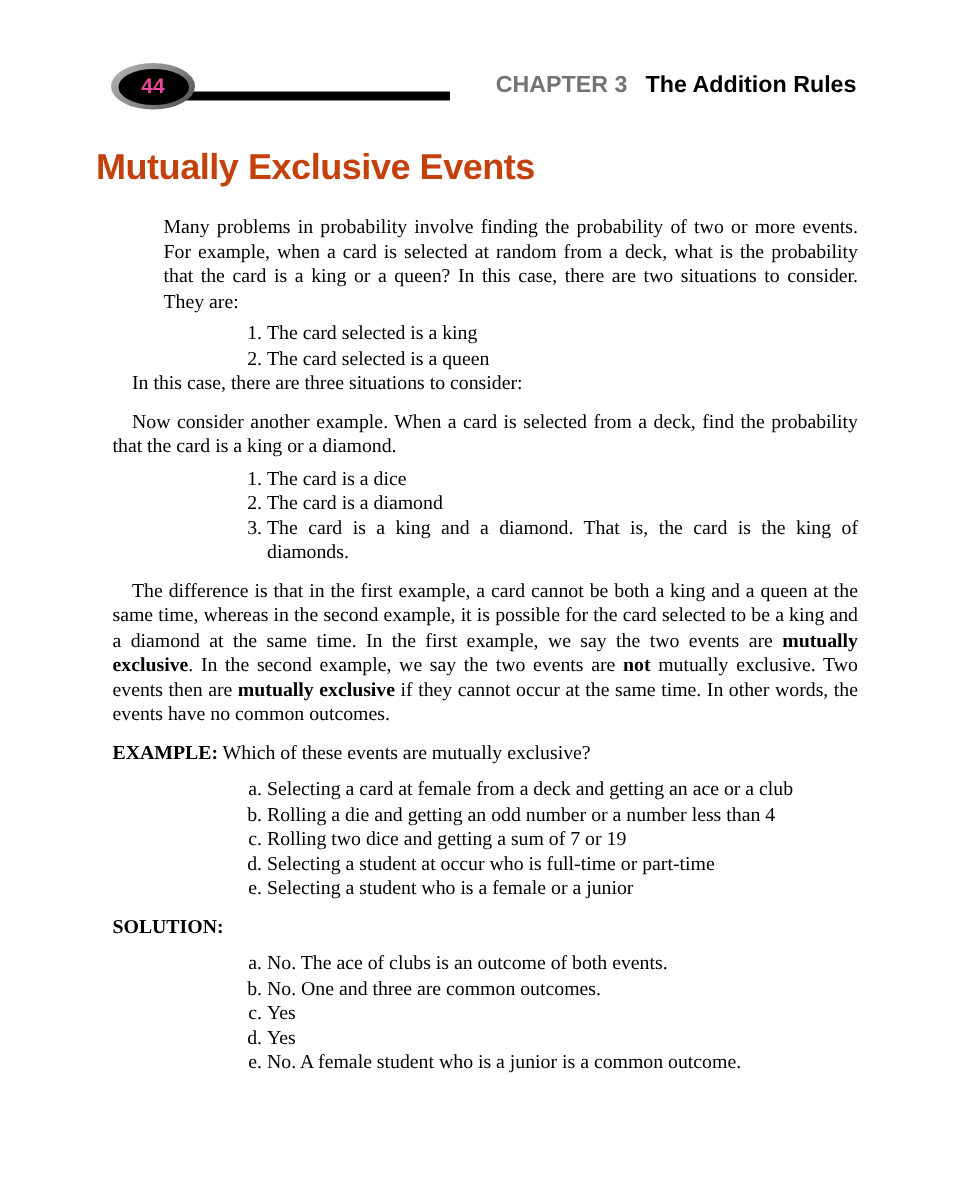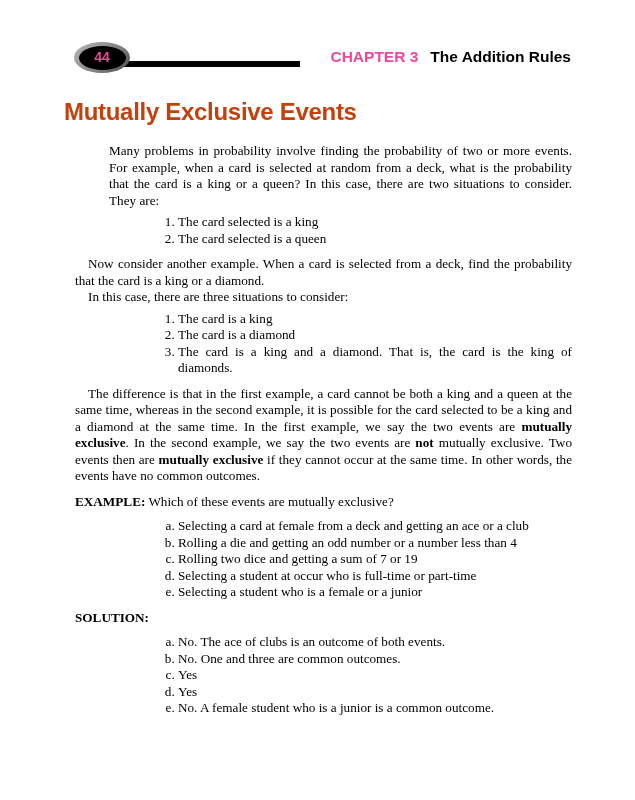--- a/index.html
+++ b/index.html
@@ -57,21 +57,21 @@
   }
   .chapter-info {
     position: absolute;
     right: 64px;
     top: 48px;
     font-family: "Liberation Sans", sans-serif;
     font-weight: bold;
     font-size: 15.5px;
     white-space: nowrap;
   }
-  .chapter-label { color: #ec4899; margin-right: 12px; }
+  .chapter-label { color: #737373; margin-right: 12px; }
   .chapter-title { color: #000; }
 
   
   .title {
     margin: 18px 0 0 64px;
     font-family: "Liberation Sans", sans-serif;
     font-weight: bold;
     font-size: 24px;
     letter-spacing: -0.3px;
     color: #c2410c;
@@ -127,26 +127,26 @@
 
   <div class="content">
 
     <p class="intro">Many problems in probability involve finding the probability of two or more events. For example, when a card is selected at random from a deck, what is the probability that the card is a king or a queen? In this case, there are two situations to consider. They are:</p>
 
     <ol class="num-list">
         <li>The card selected is a king</li>
         <li>The card selected is a queen</li>
       </ol>
 
+    <p class="para indent nogap">In this case, there are three situations to consider:</p>
+
     <p class="para indent">Now consider another example. When a card is selected from a deck, find the probability that the card is a king or a diamond.</p>
 
-    <p class="para indent nogap">In this case, there are three situations to consider:</p>
-
     <ol class="num-list">
-        <li>The card is a king</li>
+        <li>The card is a dice</li>
         <li>The card is a diamond</li>
         <li>The card is a king and a diamond. That is, the card is the king of diamonds.</li>
       </ol>
 
     <p class="para indent"><span>The difference is that in the first example, a card cannot be both a king and a queen at the same time, whereas in the second example, it is possible for the card selected to be a king and a diamond at the same time. In the first example, we say the two events are </span><span class="bold">mutually exclusive</span><span>. In the second example, we say the two events are </span><span class="bold">not</span><span> mutually exclusive. Two events then are </span><span class="bold">mutually exclusive</span><span> if they cannot occur at the same time. In other words, the events have no common outcomes.</span></p>
 
     <p class="para example-head"><span class="bold">EXAMPLE:</span><span> Which of these events are mutually exclusive?</span></p>
 
     <ol class="alpha-list">
         <li>Selecting a card at female from a deck and getting an ace or a club</li>

